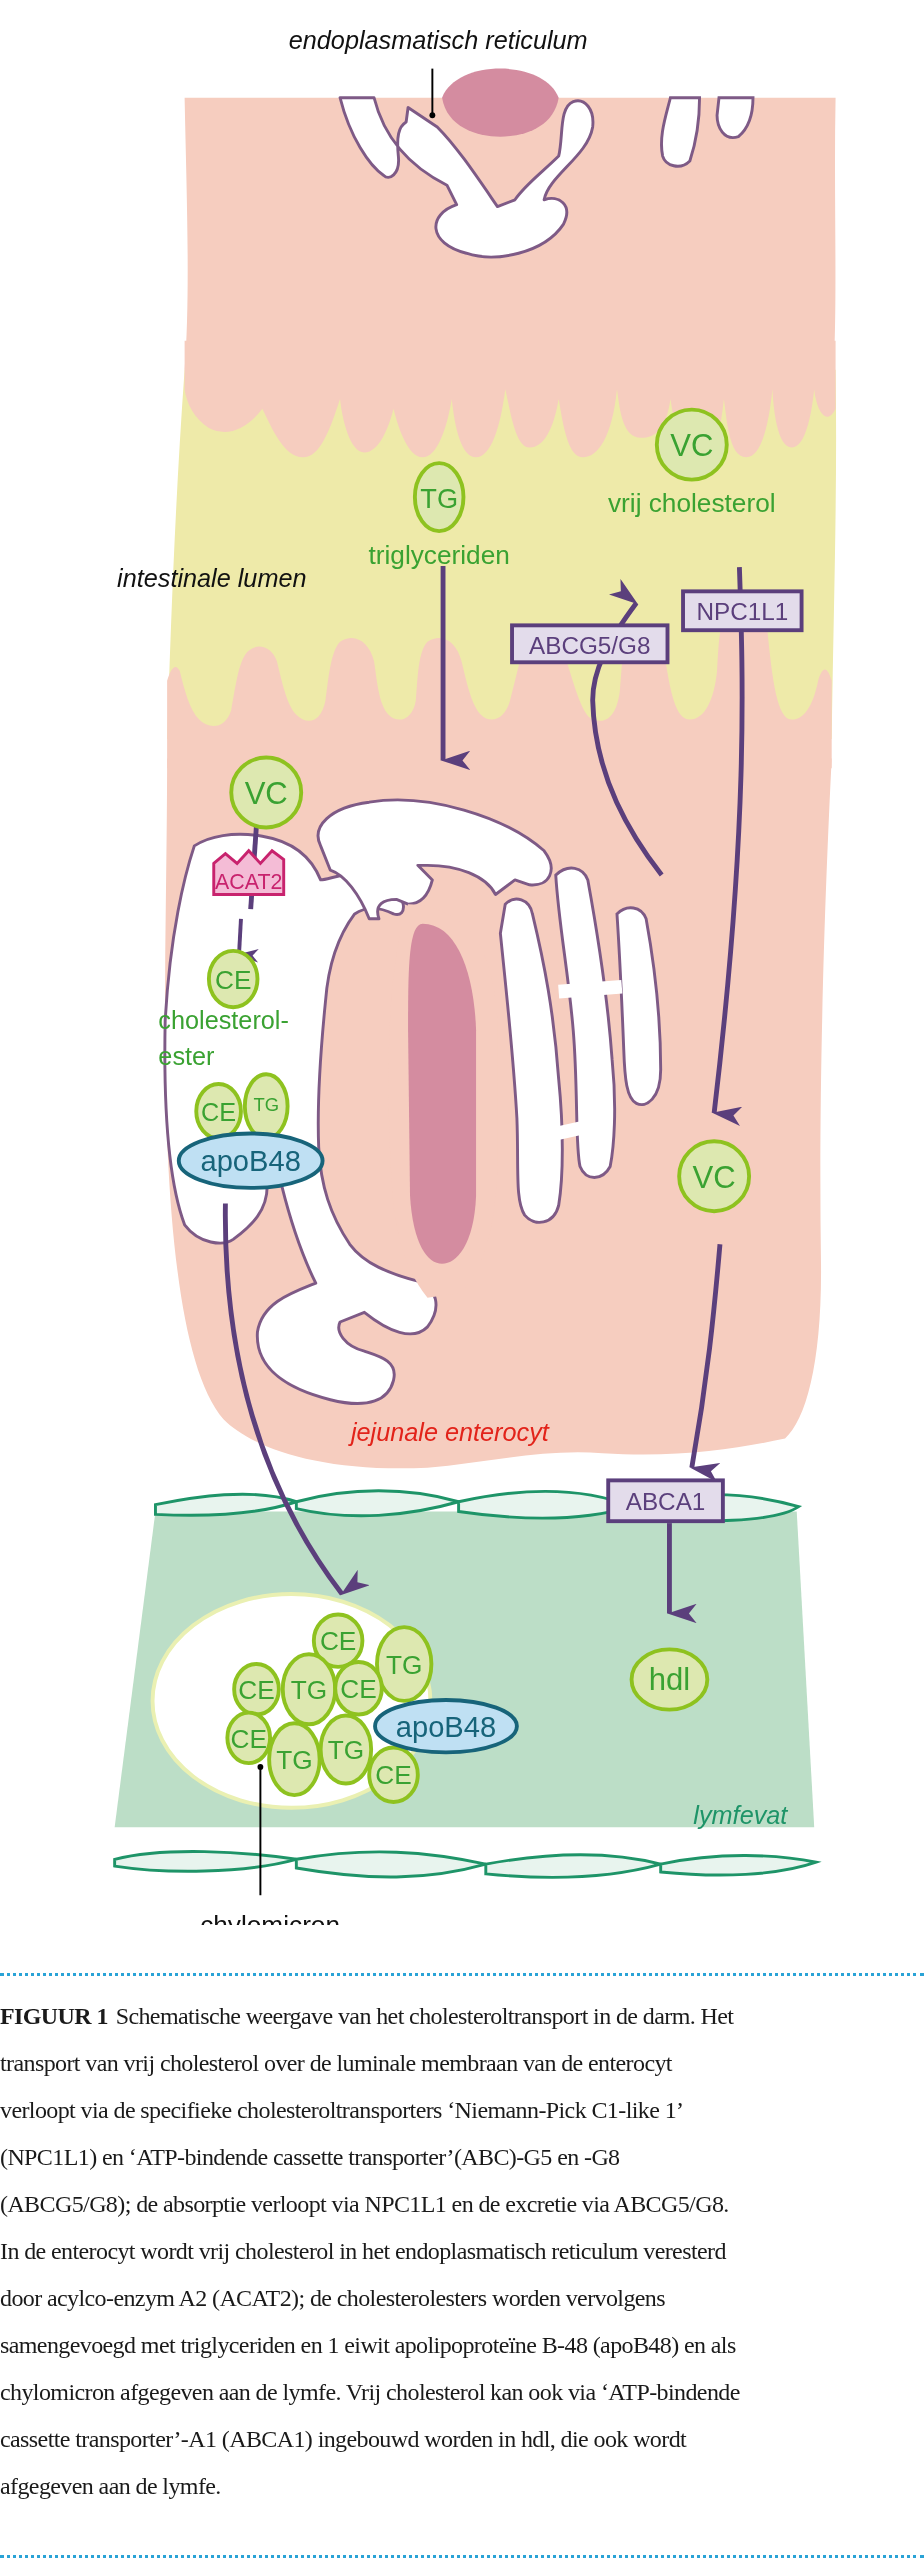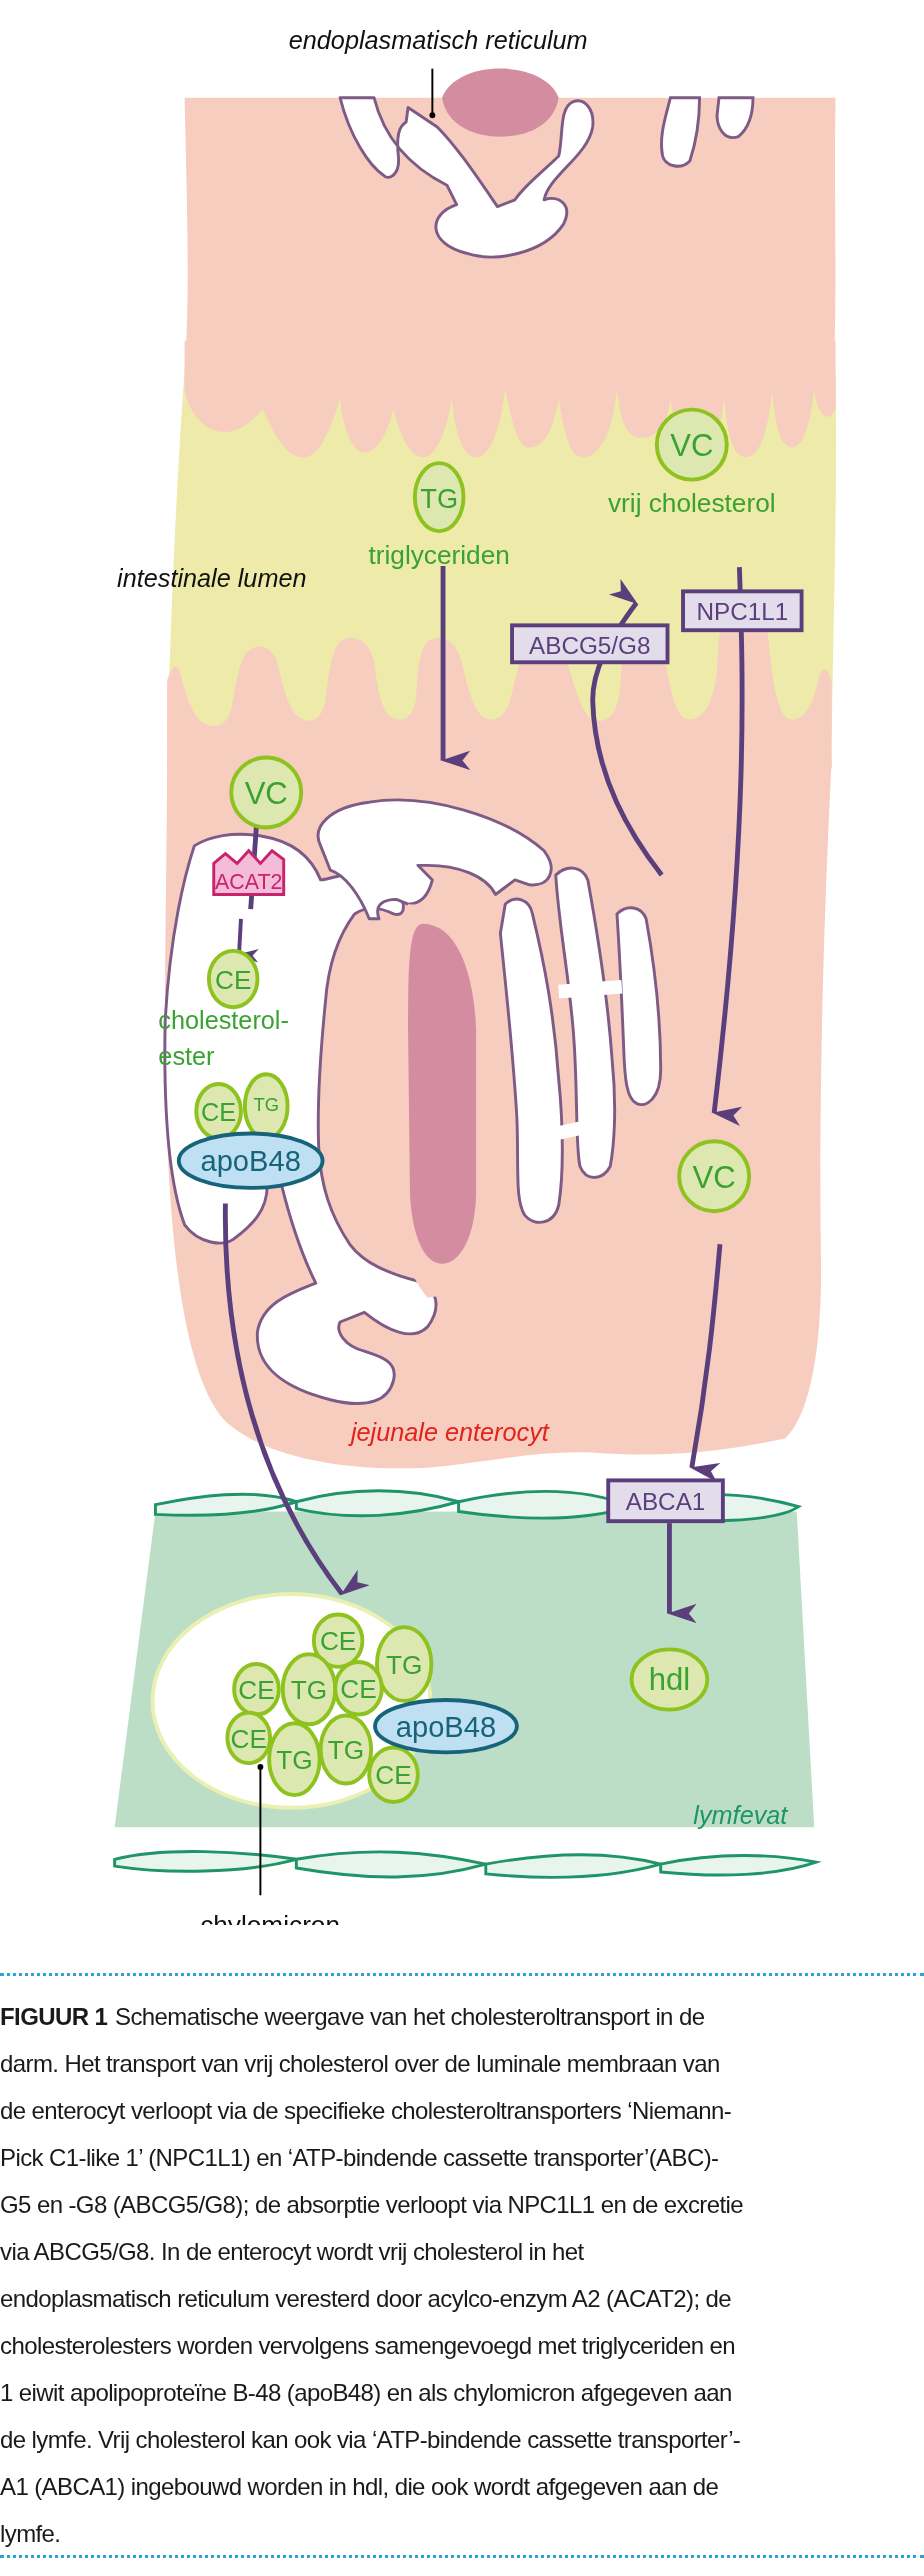--- a/index.html
+++ b/index.html
@@ -2,21 +2,21 @@
 <html><head>
 <meta charset="utf-8">
 <style>
   html, body { margin: 0; padding: 0; background: #ffffff; }
   body { width: 924px; height: 2576px; position: relative; overflow: hidden;
          font-family: "Liberation Sans", sans-serif; }
   #diagram { position: absolute; left: 0; top: 0; width: 924px; height: 1925px; }
   .lbl { font-family: "Liberation Sans", sans-serif; }
   .italic { font-style: italic; }
   .caption { position: absolute; left: 0; top: 1964px; width: 748px;
-             font-family: Liberation Sans, sans-serif; font-size: 24px;
+             font-family: Liberation Serif, serif; font-size: 24px;
              line-height: 47px; color: #1a1a1a; letter-spacing: -0.6px; }
   .caption-head { font-weight: bold; margin-right: 7.8px; }
   .dots { position: absolute; left: 0; width: 924px; height: 0;
           border-top: 3.9px dotted #2aa3d6; }
 </style>
 </head>
 <body>
 
 <svg id="diagram" viewBox="0 0 951 1980" xmlns="http://www.w3.org/2000/svg">
   <defs>

